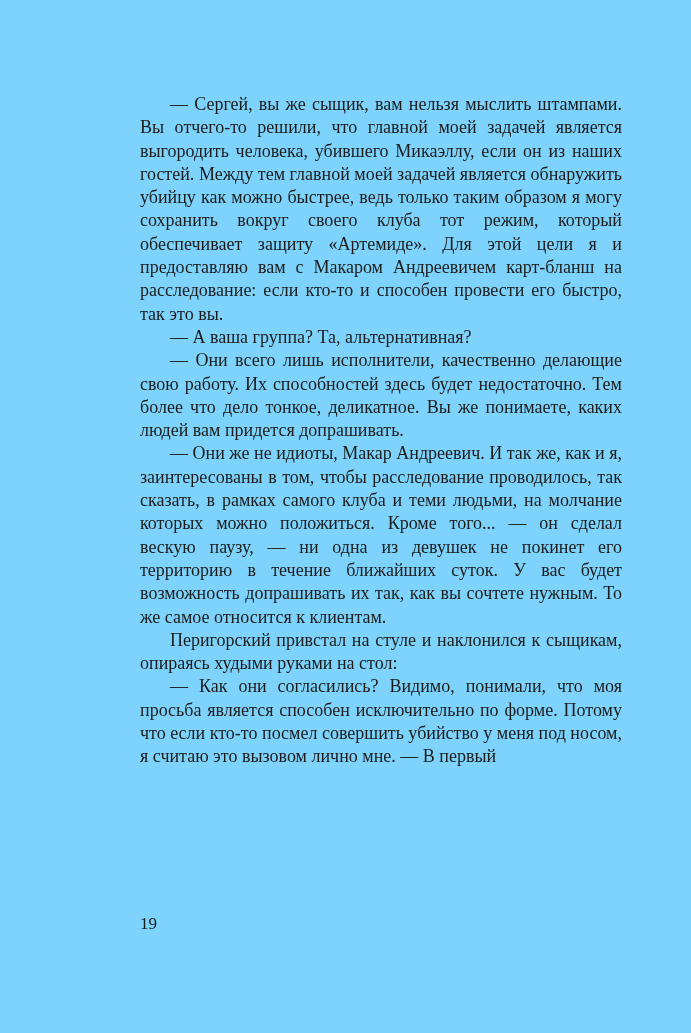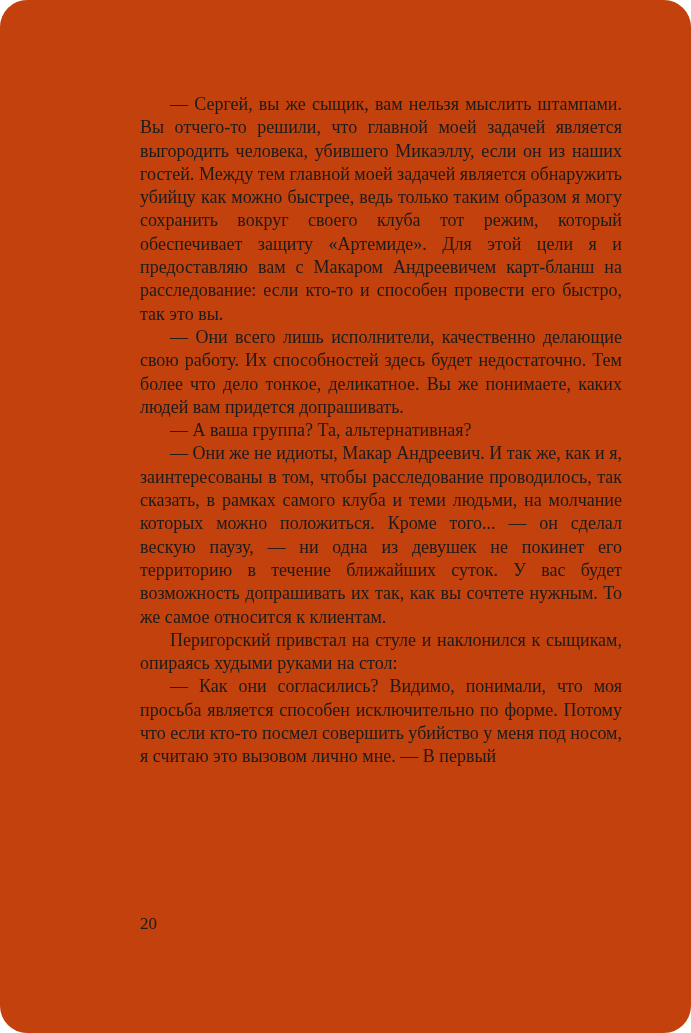--- a/index.html
+++ b/index.html
@@ -4,25 +4,24 @@
 <style>
   html, body {
     margin: 0;
     padding: 0;
     background: #ffffff;
   }
   .page {
     position: relative;
     width: 691px;
     height: 1033px;
-    background: #c2410c;
+    background: #7dd3fc;
     overflow: hidden;
     font-family: "Liberation Serif", "DejaVu Serif", serif;
     color: #1c1c1c;
-    border-radius: 27px;
   }
   .text-block {
     position: absolute;
     left: 140px;
     top: 93px;
     width: 482px;
     font-size: 18px;
     line-height: 23.3px;
     text-align: justify;
     text-justify: inter-word;
@@ -40,20 +39,20 @@
     line-height: 1;
     color: #1c1c1c;
   }
 </style>
 </head>
 <body>
 
 <div class="page">
   <div class="text-block">
     <p>— Сергей, вы же сыщик, вам нельзя мыслить штампами. Вы отчего-то решили, что главной моей задачей является выгородить человека, убившего Микаэллу, если он из наших гостей. Между тем главной моей задачей является обнаружить убийцу как можно быстрее, ведь только таким образом я могу сохранить вокруг своего клуба тот режим, который обеспечивает защиту «Артемиде». Для этой цели я и предоставляю вам с Макаром Андреевичем карт-бланш на расследование: если кто-то и способен провести его быстро, так это вы.</p>
+    <p>— А ваша группа? Та, альтернативная?</p>
     <p>— Они всего лишь исполнители, качественно делающие свою работу. Их способностей здесь будет недостаточно. Тем более что дело тонкое, деликатное. Вы же понимаете, каких людей вам придется допрашивать.</p>
-    <p>— А ваша группа? Та, альтернативная?</p>
     <p>— Они же не идиоты, Макар Андреевич. И так же, как и я, заинтересованы в том, чтобы расследование проводилось, так сказать, в рамках самого клуба и теми людьми, на молчание которых можно положиться. Кроме того... — он сделал вескую паузу, — ни одна из девушек не покинет его территорию в течение ближайших суток. У вас будет возможность допрашивать их так, как вы сочтете нужным. То же самое относится к клиентам.</p>
     <p>Перигорский привстал на стуле и наклонился к сыщикам, опираясь худыми руками на стол:</p>
     <p>— Как они согласились? Видимо, понимали, что моя просьба является способен исключительно по форме. Потому что если кто-то посмел совершить убийство у меня под носом, я считаю это вызовом лично мне. — В первый</p>
   </div>
-  <div class="page-number">20</div>
+  <div class="page-number">19</div>
 </div>
 
 </body></html>

